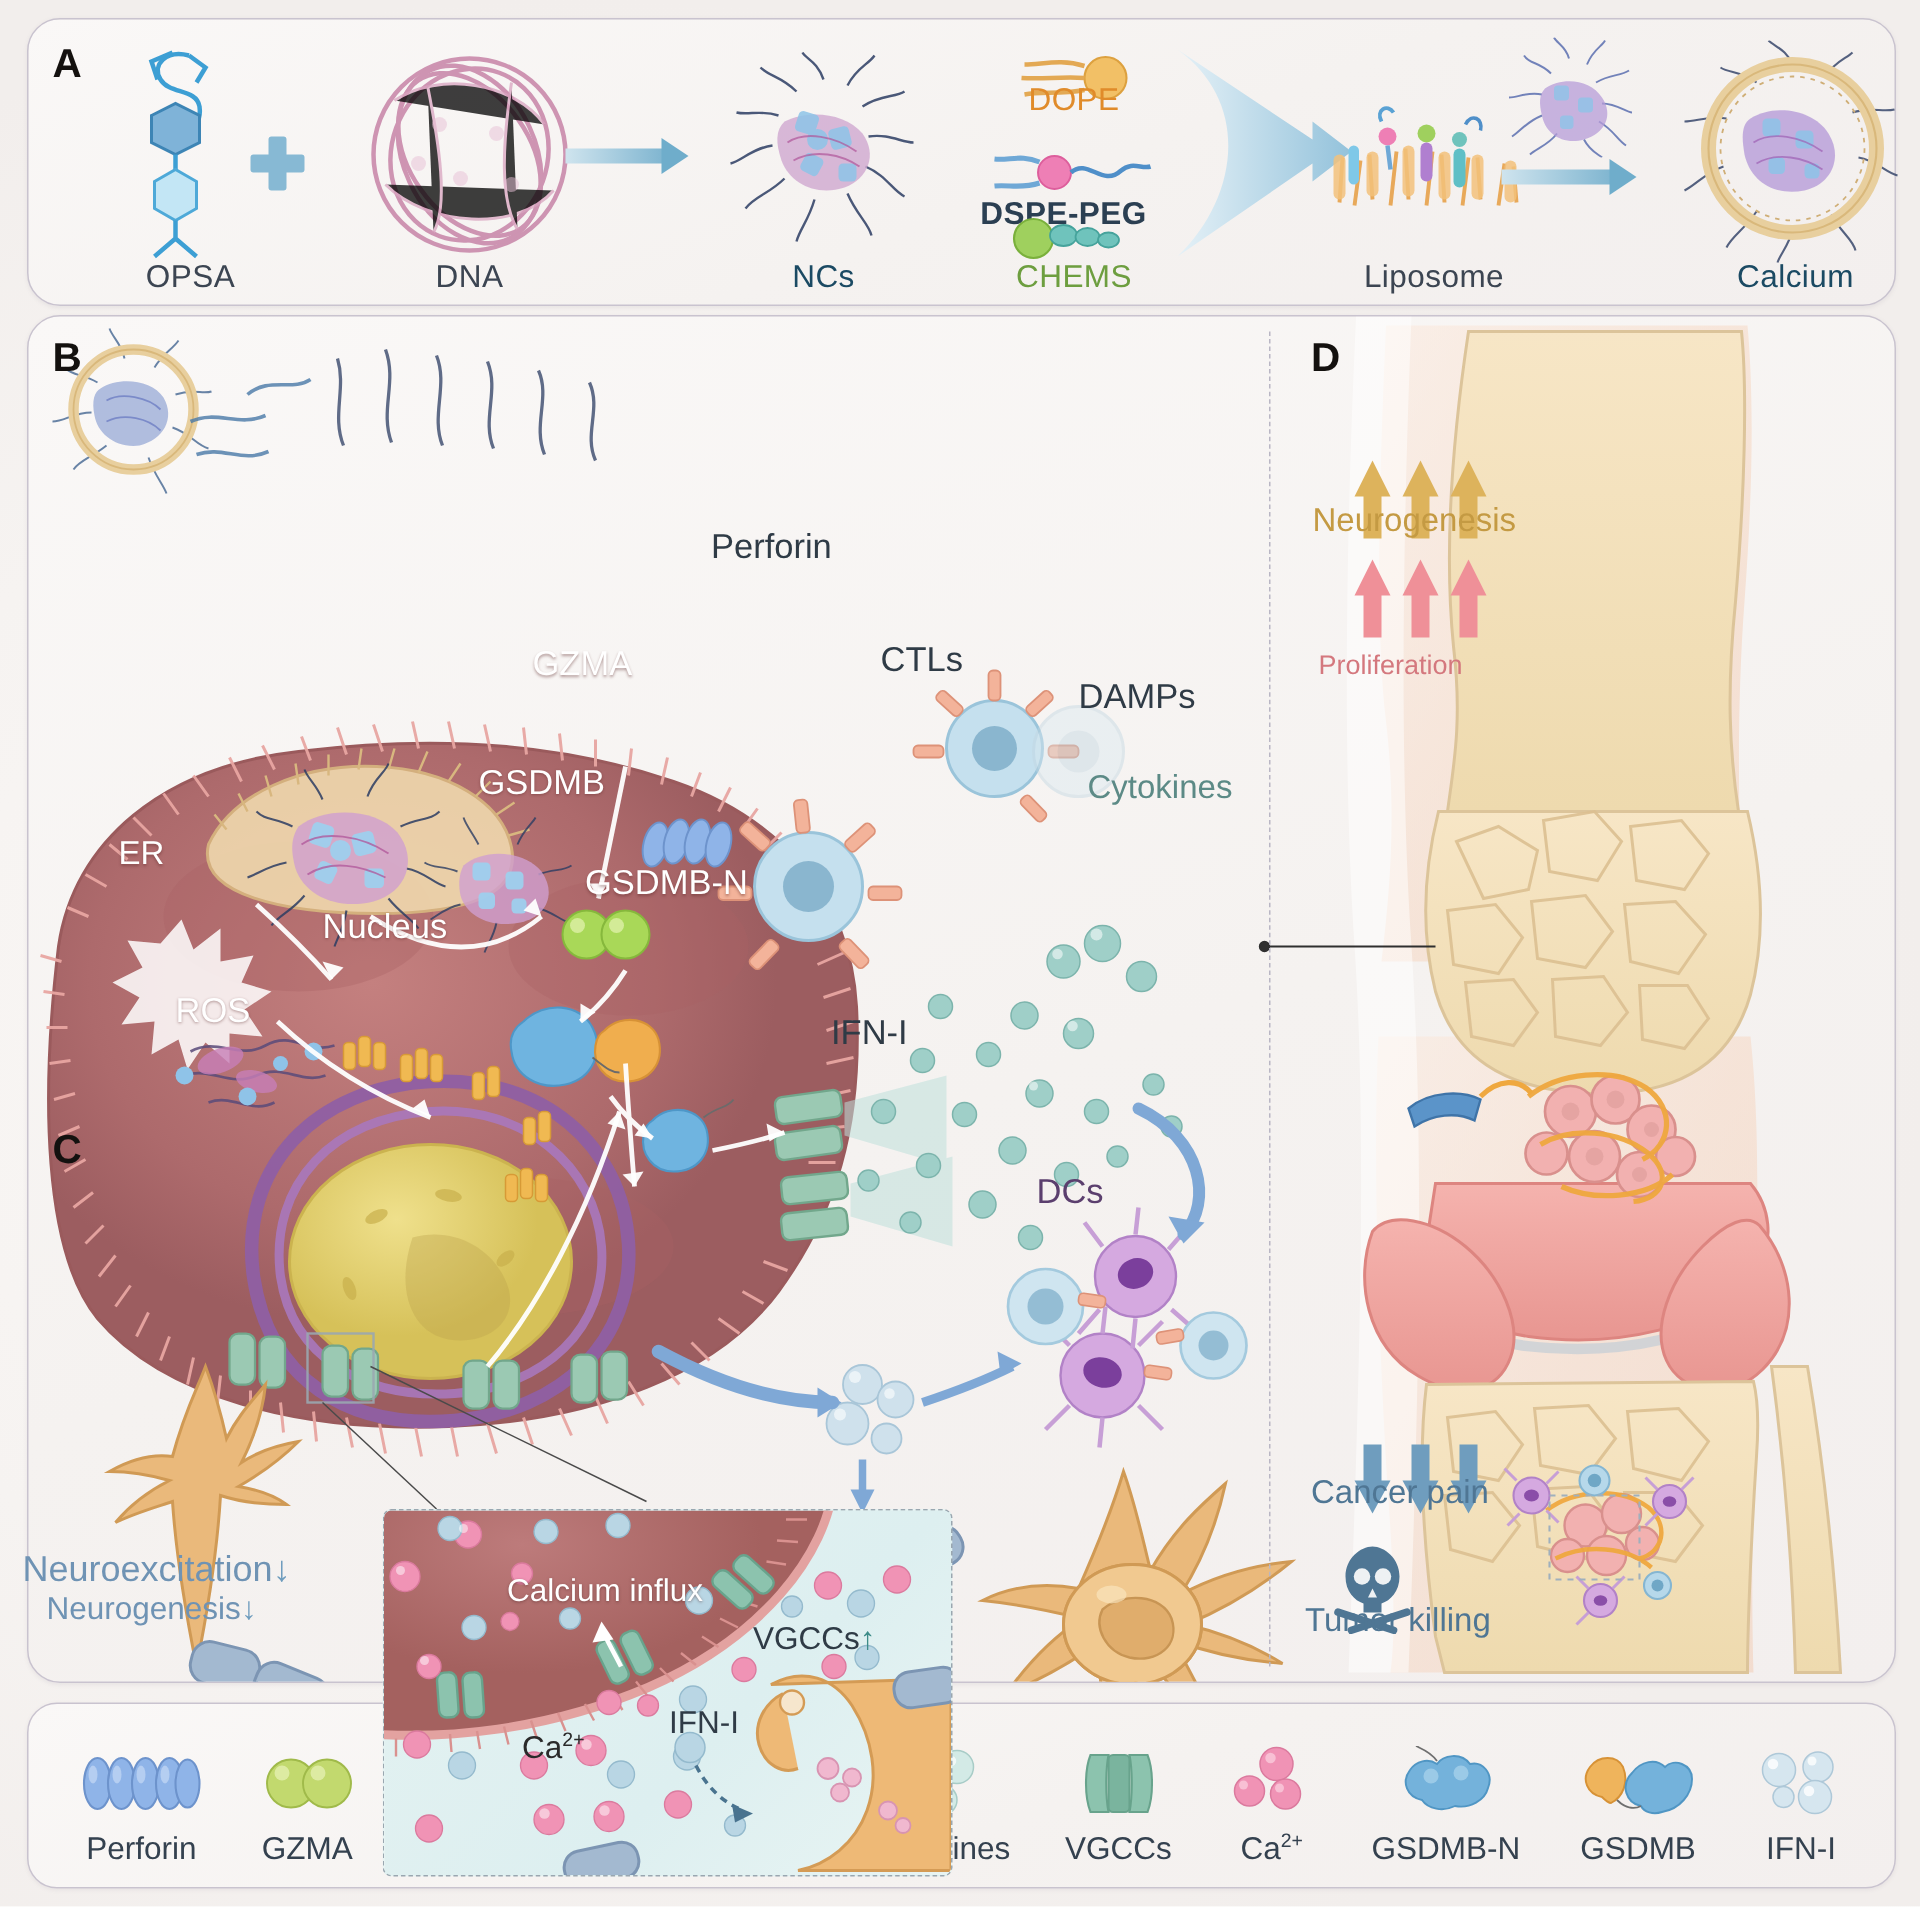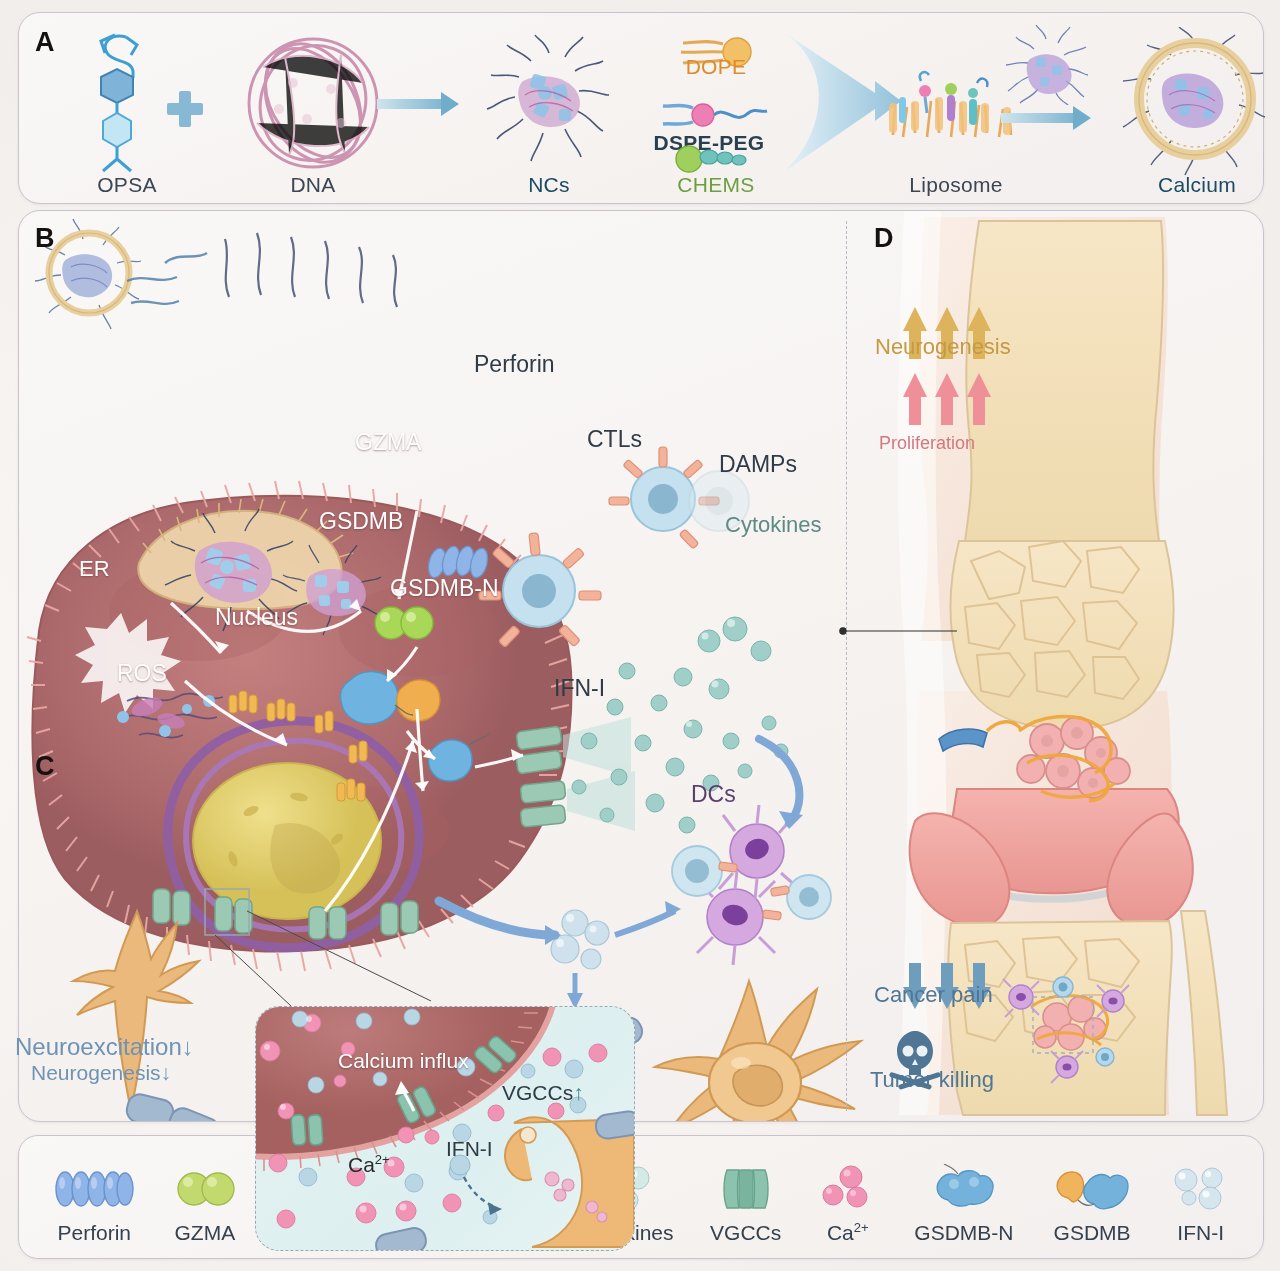--- a/index.html
+++ b/index.html
@@ -64,21 +64,21 @@
   .funnel{position:absolute;}
   
   #panelBC{left:18px;top:210px;width:1244px;height:910px;}
   .dashdiv{
     position:absolute;left:845px;top:222px;height:900px;
     border-left:1.6px dashed #b9b6c4;z-index:25;
   }
   
   #insetC{
     position:absolute;left:236px;top:795px;width:378px;height:243px;
-    border:1.6px dashed #9aa7b0;border-radius:24px;
+    border:1.6px dashed #9aa7b0;border-radius:6px;
     background:linear-gradient(135deg,#e4f2f1 0%,#ddeff0 60%,#e8f4f3 100%);
     overflow:hidden;z-index:20;
   }
 
   
   #legend{left:18px;top:1135px;width:1244px;height:122px;border-radius:20px;}
   .leg-row{
     position:absolute;left:0;top:0;width:100%;height:100%;
     display:flex;align-items:center;justify-content:space-around;
     padding:0 14px;box-sizing:border-box;

